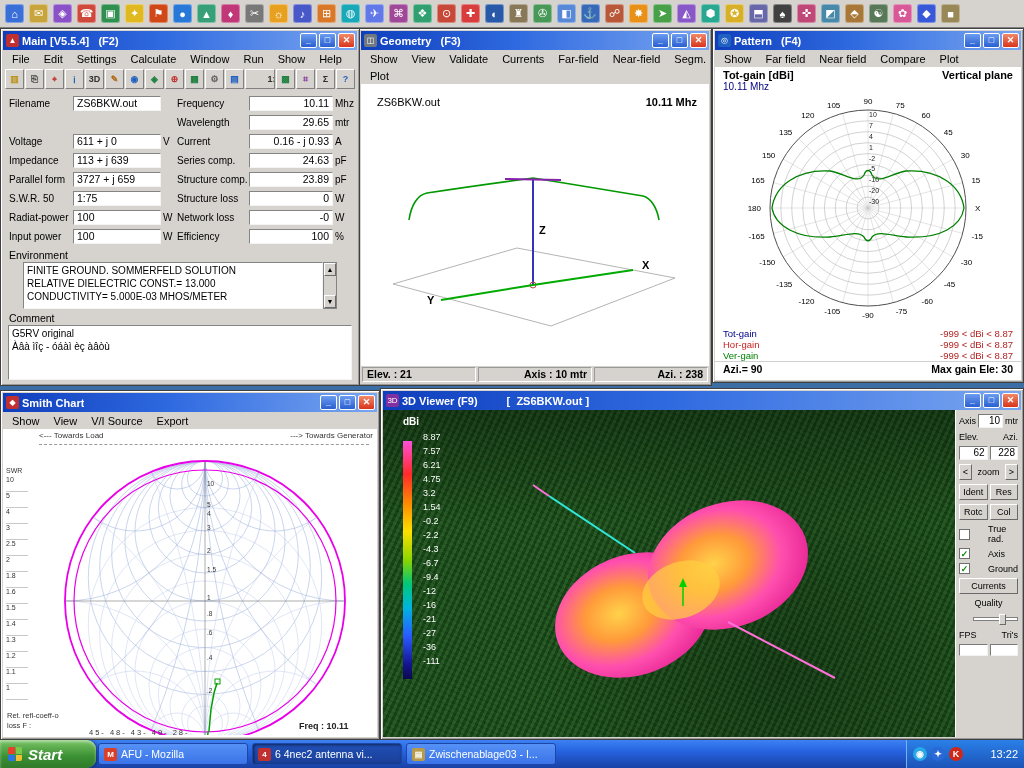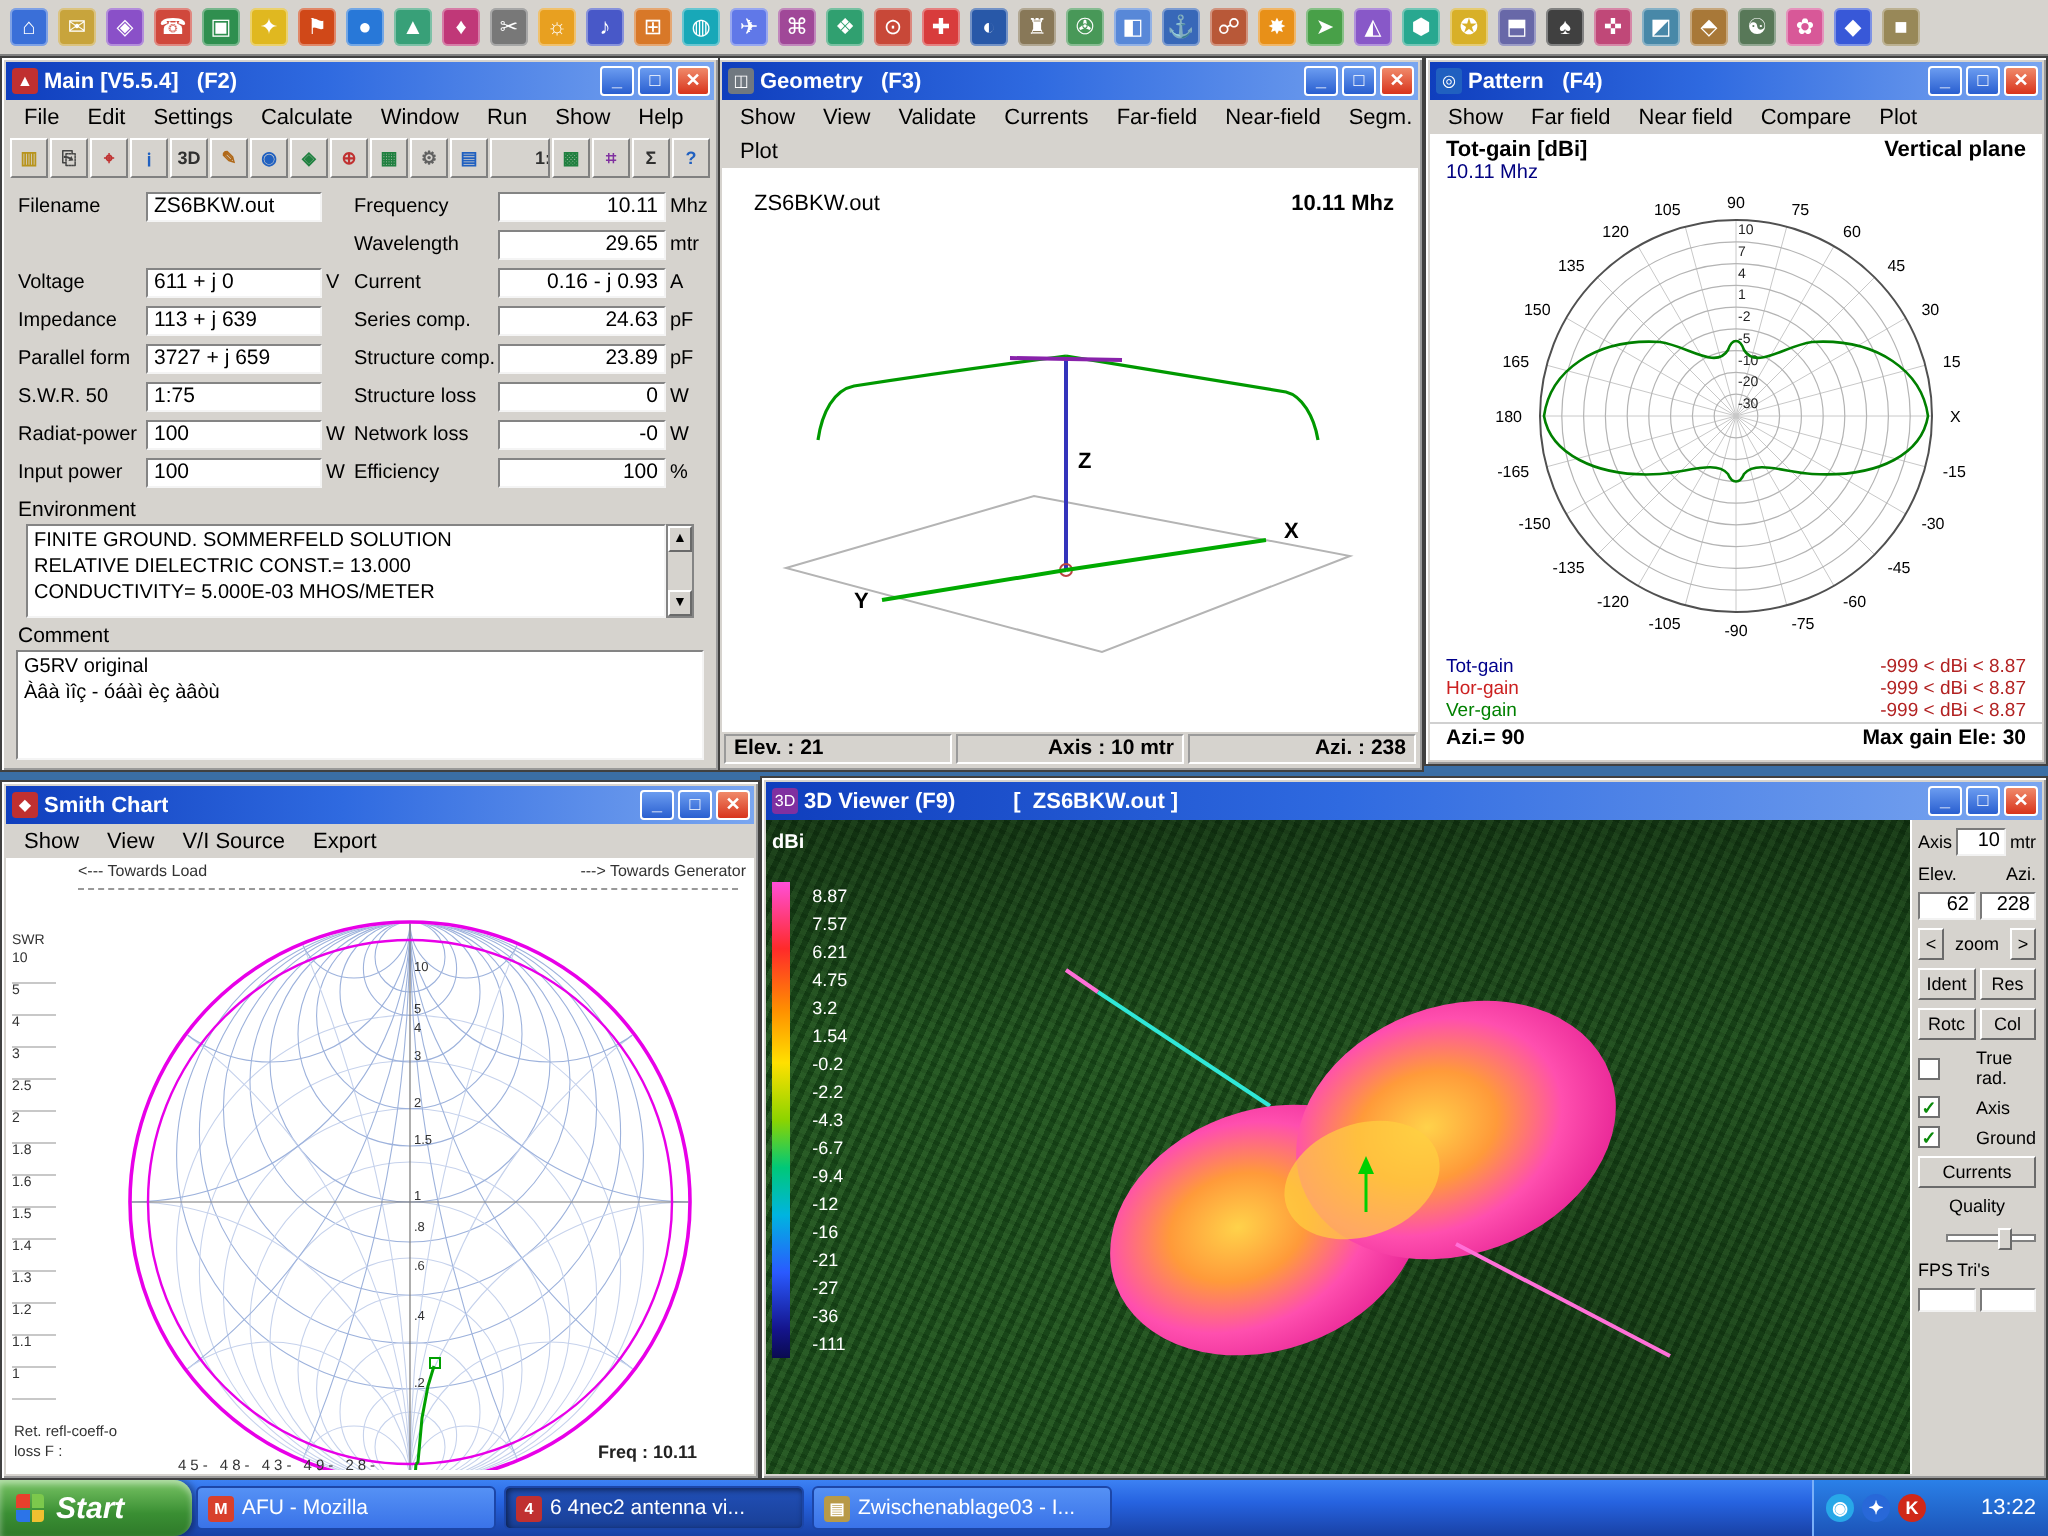--- a/index.html
+++ b/index.html
@@ -39,21 +39,21 @@
            font-size:9px; font-weight:bold; display:flex; align-items:center; justify-content:center; overflow:hidden; }
   .main-form { display:grid; grid-template-columns:62px 88px 12px 70px 84px 20px;
                grid-auto-rows:15px; column-gap:2px; row-gap:4px; padding:4px 4px 2px 6px; }
   .flabel { font-size:10px; line-height:15px; white-space:nowrap; overflow:hidden; }
   .funit  { font-size:10px; line-height:15px; }
   .finput { background:#fff; border:1px solid; border-color:#848484 #f4f4f4 #f4f4f4 #848484;
             font-size:10.5px; line-height:13px; padding:0 3px; white-space:pre; overflow:hidden; }
   .finput.ri { text-align:right; }
   .finput:empty { visibility:hidden; }
   .seclabel { font-size:10.5px; padding:3px 6px 1px 6px; }
-  .envwrap { margin:0 10px; display:flex; }
+  .envwrap { margin:0 20px; display:flex; }
   .envbox { flex:1; background:#fff; border:1px solid; border-color:#848484 #f4f4f4 #f4f4f4 #848484;
             font-size:10px; line-height:13px; padding:1px 3px; height:47px; overflow:hidden; }
   .vscroll { width:14px; height:47px; background:#d6d3ce; border:1px solid #848484; display:flex;
              flex-direction:column; justify-content:space-between; }
   .sbtn { height:13px; font-size:7px; text-align:center; line-height:12px; background:#d6d3ce;
           border:1px solid; border-color:#fff #6a6a6a #6a6a6a #fff; }
   .combox { flex:1; margin:0 5px 3px 5px; background:#fff; border:1px solid; border-color:#848484 #f4f4f4 #f4f4f4 #848484;
             font-size:10px; line-height:13px; padding:1px 3px; overflow:hidden; }
 
   
@@ -95,21 +95,21 @@
 
   
   .viewer-body { display:flex; height:calc(100% - 19px); }
   .viewport { flex:1; position:relative; overflow:hidden;
     background-color:#265e26;
     background-image:
       linear-gradient(180deg, rgba(0,0,0,.30), rgba(0,0,0,0) 35%),
       radial-gradient(circle at 70% 80%, rgba(0,0,0,.25), rgba(0,0,0,0) 50%),
       repeating-linear-gradient(115deg, rgba(15,55,15,.55) 0 3px, rgba(45,95,40,.55) 3px 6px),
       repeating-linear-gradient(25deg, rgba(10,40,10,.45) 0 2px, rgba(35,80,32,.45) 2px 5px); }
-  .dbi-scale { position:absolute; left:3px; top:6px; display:flex; gap:4px;align-items:flex-end; }
+  .dbi-scale { position:absolute; left:20px; top:6px; display:flex; gap:4px; }
   .dbi-head { color:#fff; font-size:10px; font-weight:bold; margin-bottom:2px; }
   .dbi-bar { width:9px; height:238px; margin-top:14px;
     background:linear-gradient(180deg,#ff4fd8 0%,#ff2a2a 14%,#ff9000 27%,#ffe000 38%,#8cd400 50%,#00c878 60%,#00b4e0 70%,#2a5aff 82%,#14148c 94%,#0a0a50 100%); }
   .scale-val { color:#fff; font-size:9px; height:14px; line-height:14px; }
   .vpanel { width:66px; background:#d6d3ce; border-left:1px solid #fff; padding:4px 3px;
             display:flex; flex-direction:column; gap:4px; font-size:9px; }
   .vrow { display:flex; align-items:center; gap:2px; }
   .vinput { background:#fff; border:1px solid; border-color:#7a7a7a #f2f2f2 #f2f2f2 #7a7a7a;
             height:14px; line-height:12px; padding:0 2px; font-size:10px; flex:1; text-align:right; }
   .vbox { background:#fff; border:1px solid; border-color:#7a7a7a #f2f2f2 #f2f2f2 #7a7a7a; height:12px; flex:1; }
@@ -749,21 +749,21 @@
       <div class="vrow">
         <span class="vbtn">Currents</span>
       </div>
       <div class="vcenter">Quality</div>
       <div class="slider">
         <span class="vbtn sm" style="visibility:hidden">▼</span>
         <div class="track">
             <div class="thumb"></div>
           </div>
       </div>
-      <div class="vrow" style="justify-content:flex-start">
+      <div class="vrow" style="justify-content:space-between">
         <span>FPS</span>
         <span>Tri's</span>
       </div>
       <div class="vrow">
         <span class="vbox"></span>
         <span class="vbox"></span>
       </div>
     </div>
   </div>
 </div>

